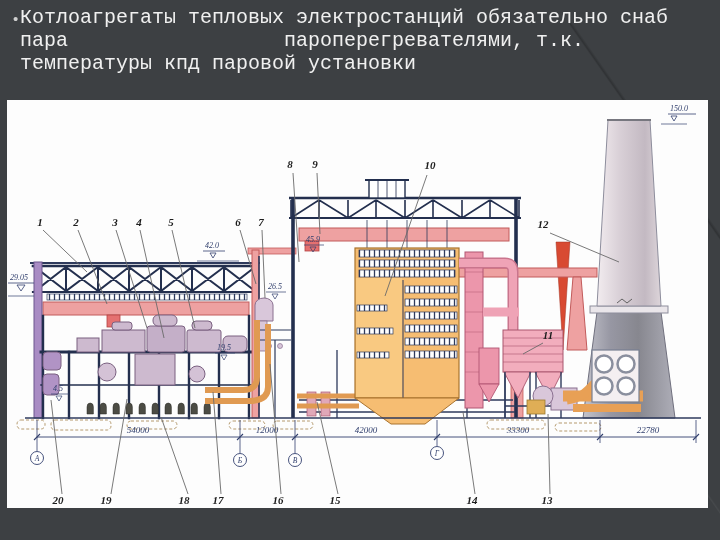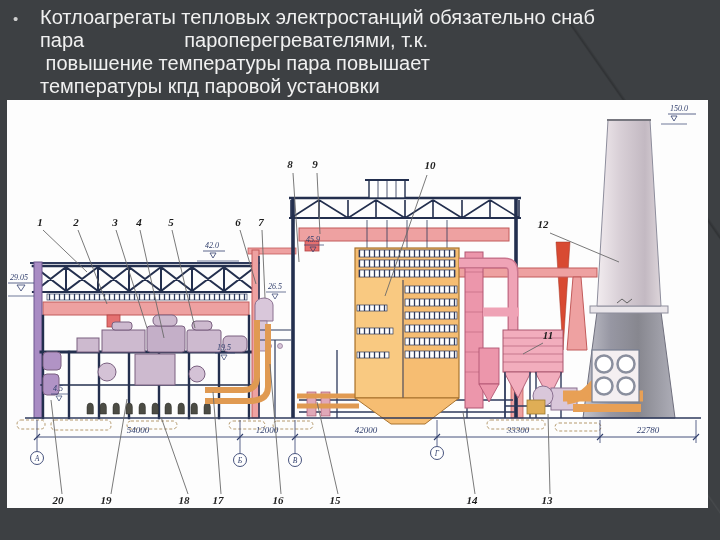--- a/index.html
+++ b/index.html
@@ -19,21 +19,21 @@
     background:linear-gradient(55deg,transparent 49.5%,rgba(255,255,255,0.05) 50%,transparent 50.8%);
     pointer-events:none;
   }
   .bullet-block{
     position:absolute;left:13px;top:6px;right:4px;
     color:#f0f0f0;font-size:20px;line-height:23px;
   }
   .bullet{
     position:absolute;left:0;top:1px;font-size:15px;color:#cfcfcf;
   }
-  .lines{margin-left:27px;}
+  .lines{margin-left:7px;font-family:Liberation Mono, monospace;}
   .tline{white-space:pre;}
   .figure{
     position:absolute;left:7px;top:100px;width:701px;height:408px;
     background:#fdfdfd;z-index:5;
   }
   .figure svg{display:block;}
   text{font-family:"Liberation Serif",serif;}
   .callout{font-size:11px;font-weight:bold;font-style:italic;fill:#1d1d1d;}
   .dimtxt{font-size:9px;font-style:italic;fill:#32406e;}
   .elevtxt{font-size:8px;font-style:italic;fill:#32406e;}
@@ -44,21 +44,20 @@
 
 <div class="slide">
   <div class="decor"></div>
   <div class="decor2"></div>
 
   <div class="bullet-block">
     <span class="bullet">•</span>
     <div class="lines">
       <div class="tline">Котлоагрегаты тепловых электростанций обязательно снаб</div>
       <div class="tline">пара                  пароперегревателями, т.к.</div>
-      <div class="tline"> повышение температуры пара повышает</div>
       <div class="tline">температуры кпд паровой установки</div>
     </div>
   </div>
 
   <div class="figure">
   <svg width="701" height="408" viewBox="0 0 701 408" xmlns="http://www.w3.org/2000/svg">
     <defs>
       <pattern id="tick" width="5" height="10" patternUnits="userSpaceOnUse">
         <rect width="5" height="10" fill="#ffffff"></rect>
         <line x1="2.5" y1="0" x2="2.5" y2="10" stroke="#2e3a5c" stroke-width="1.3"></line>

